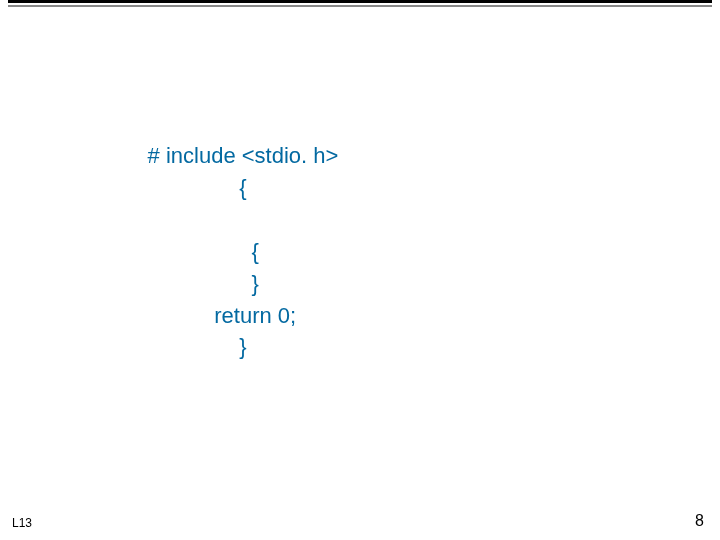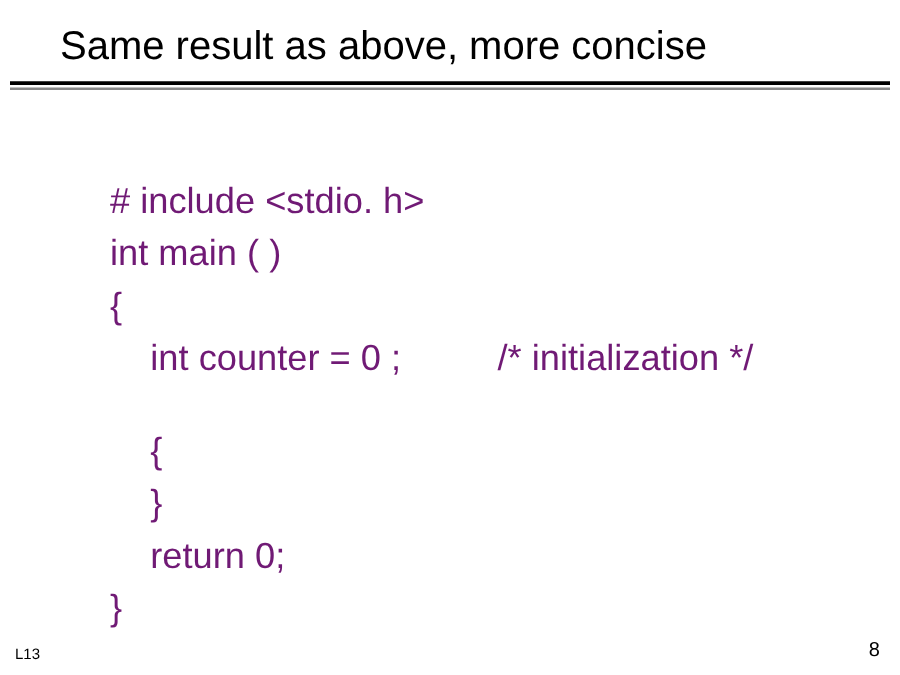--- a/index.html
+++ b/index.html
@@ -1,51 +1,43 @@
 <!DOCTYPE html>
 <html><head>
 <meta charset="utf-8">
 <style>
   * { margin: 0; padding: 0; box-sizing: border-box; }
   html, body { width: 720px; height: 540px; background: #fff; font-family: Arial, Helvetica, sans-serif; overflow: hidden; }
   .slide { width: 720px; height: 540px; position: relative; }
   .title { font-size: 32px; color: #000; padding: 18px 0 10px 48px; font-weight: normal; }
   .rule { border-bottom: 3px solid #000; margin: 0 8px; }
   .rule2 { border-bottom: 2px solid #888; margin: 2px 8px 0 8px; }
-  .code-area { position: absolute; top: 140px; left: 88px; right: 40px; font-size: 29px; color: #701a75; line-height: 1.45; }
+  .code-area { position: absolute; top: 140px; left: 88px; right: 40px; font-size: 22px; color: #0369a1; line-height: 1.45; text-align: center; }
   .row { display: flex; }
   .col-code { width: 310px; white-space: pre; }
   .col-comment { flex: 1; white-space: pre; }
   .blankline { height: 32px; }
   .footer-left { position: absolute; left: 12px; bottom: 10px; font-size: 12px; color: #000; }
   .footer-right { position: absolute; right: 16px; bottom: 10px; font-size: 16px; color: #000; }
 </style>
 </head>
 <body>
 
 <div class="slide">
 
-  <div class="title">Same result as above, more concise</div>
   <div class="rule"></div>
   <div class="rule2"></div>
 
   <div class="code-area">
     <div class="row">
         <div class="col-code"># include &lt;stdio. h&gt;</div>
       </div>
     <div class="row">
-        <div class="col-code">int main ( )</div>
-      </div>
-    <div class="row">
         <div class="col-code">{</div>
       </div>
-    <div class="row">
-      <div class="col-code">    int counter = 0 ;</div>
-      <div class="col-comment">/* initialization */</div>
-    </div>
     <div class="blankline"></div>
     <div class="row">
     </div>
     <div class="row">
         <div class="col-code">    {</div>
       </div>
     <div class="row">
         <div class="col-code">    }</div>
       </div>
     <div class="row">

